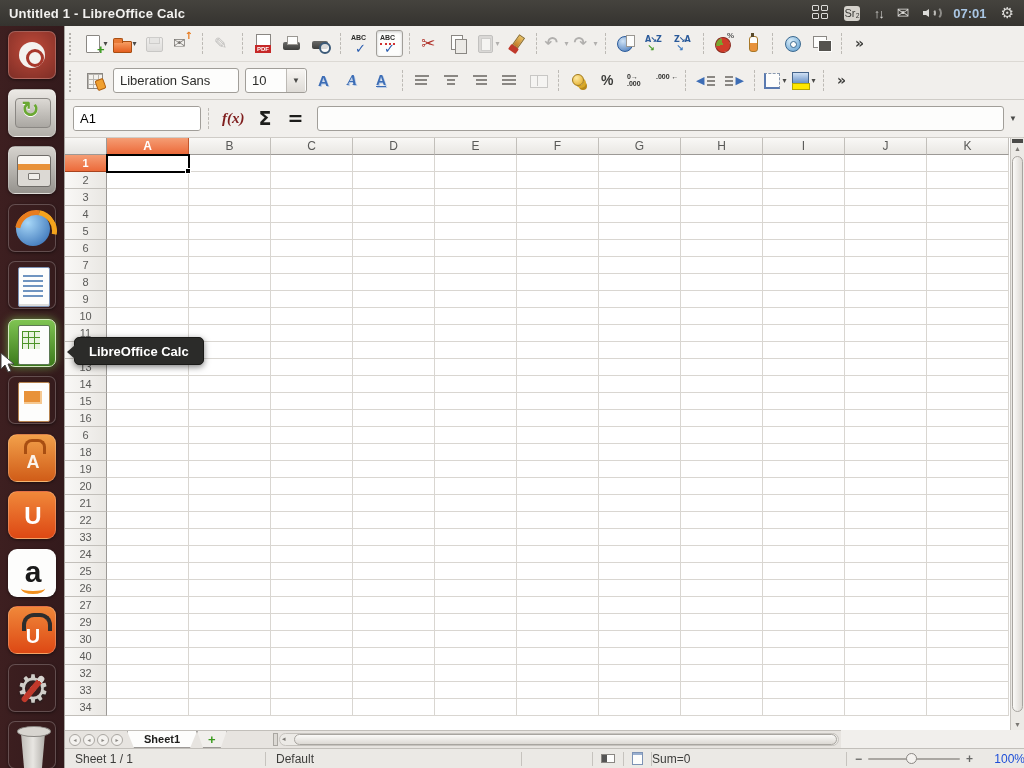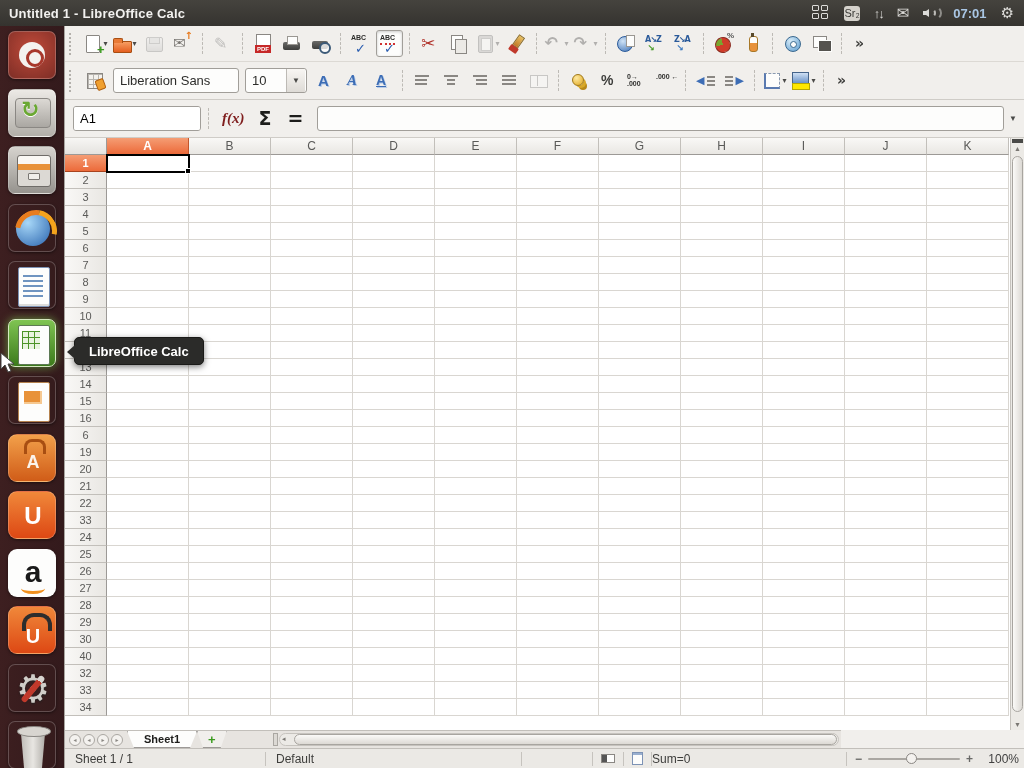--- a/index.html
+++ b/index.html
@@ -324,21 +324,21 @@
   .seg-gap { width:70px; }
   .insmode { width:14px; height:9px; border:1px solid #8a8783; background:linear-gradient(90deg,#555 5px,#fdfdfc 5px); margin:0 8px; }
   .pagestyle-icon { width:11px; height:13px; background:#fdfdfc; border:1px solid #7d93b5;
     box-shadow:inset 0 3px 0 -1px #9ab0d0; margin:0 8px; }
   .seg-sum { flex:1; text-align:left; }
   .zoomctl { display:flex; align-items:center; gap:6px; padding:0 8px; }
   .zminus,.zplus { font-size:12px; color:#6a6a68; font-weight:bold; }
   .ztrack { position:relative; width:92px; height:2px; background:#aaa7a2; border-radius:1px; }
   .zthumb { position:absolute; left:38px; top:-5px; width:11px; height:11px; border-radius:50%;
     background:#f4f2ef; border:1px solid #8a8783; }
-  .zvalue { width:44px; text-align:right; padding-right:6px; color:#404040; }
+  .zvalue { width:44px; text-align:right; color:#1d4ed8; }
 </style>
 </head>
 <body>
 
 <div class="panel">
   <span class="panel-title">Untitled 1 - LibreOffice Calc</span>
   <span class="panel-right">
     <span class="ws-grid">
         <span></span>
         <span></span>
@@ -812,20 +812,34 @@
         <div class="cell"></div>
         <div class="cell"></div>
         <div class="cell"></div>
         <div class="cell"></div>
         <div class="cell"></div>
         <div class="cell"></div>
         <div class="cell"></div>
         <div class="cell"></div>
       </div>
       <div class="grow">
+        <div class="rowh">18</div>
+        <div class="cell"></div>
+        <div class="cell"></div>
+        <div class="cell"></div>
+        <div class="cell"></div>
+        <div class="cell"></div>
+        <div class="cell"></div>
+        <div class="cell"></div>
+        <div class="cell"></div>
+        <div class="cell"></div>
+        <div class="cell"></div>
+        <div class="cell"></div>
+      </div>
+      <div class="grow">
         <div class="rowh">19</div>
         <div class="cell"></div>
         <div class="cell"></div>
         <div class="cell"></div>
         <div class="cell"></div>
         <div class="cell"></div>
         <div class="cell"></div>
         <div class="cell"></div>
         <div class="cell"></div>
         <div class="cell"></div>
@@ -925,34 +939,20 @@
         <div class="cell"></div>
         <div class="cell"></div>
         <div class="cell"></div>
         <div class="cell"></div>
         <div class="cell"></div>
         <div class="cell"></div>
         <div class="cell"></div>
       </div>
       <div class="grow">
         <div class="rowh">27</div>
-        <div class="cell"></div>
-        <div class="cell"></div>
-        <div class="cell"></div>
-        <div class="cell"></div>
-        <div class="cell"></div>
-        <div class="cell"></div>
-        <div class="cell"></div>
-        <div class="cell"></div>
-        <div class="cell"></div>
-        <div class="cell"></div>
-        <div class="cell"></div>
-      </div>
-      <div class="grow">
-        <div class="rowh">28</div>
         <div class="cell"></div>
         <div class="cell"></div>
         <div class="cell"></div>
         <div class="cell"></div>
         <div class="cell"></div>
         <div class="cell"></div>
         <div class="cell"></div>
         <div class="cell"></div>
         <div class="cell"></div>
         <div class="cell"></div>

